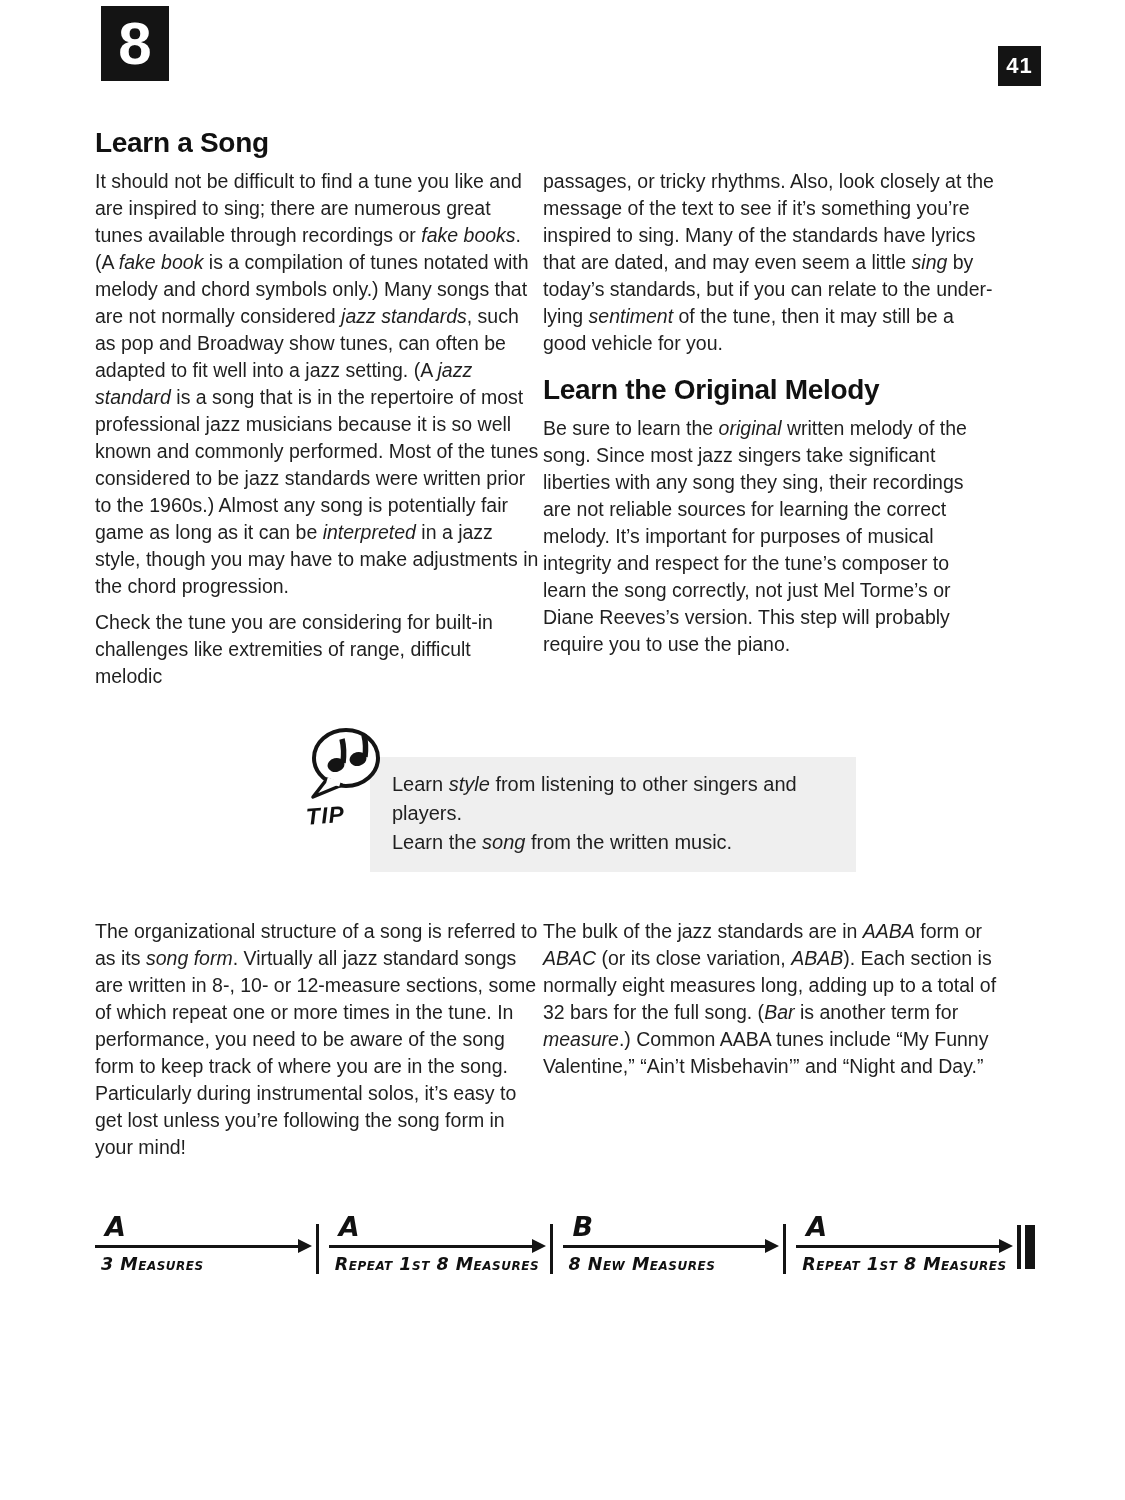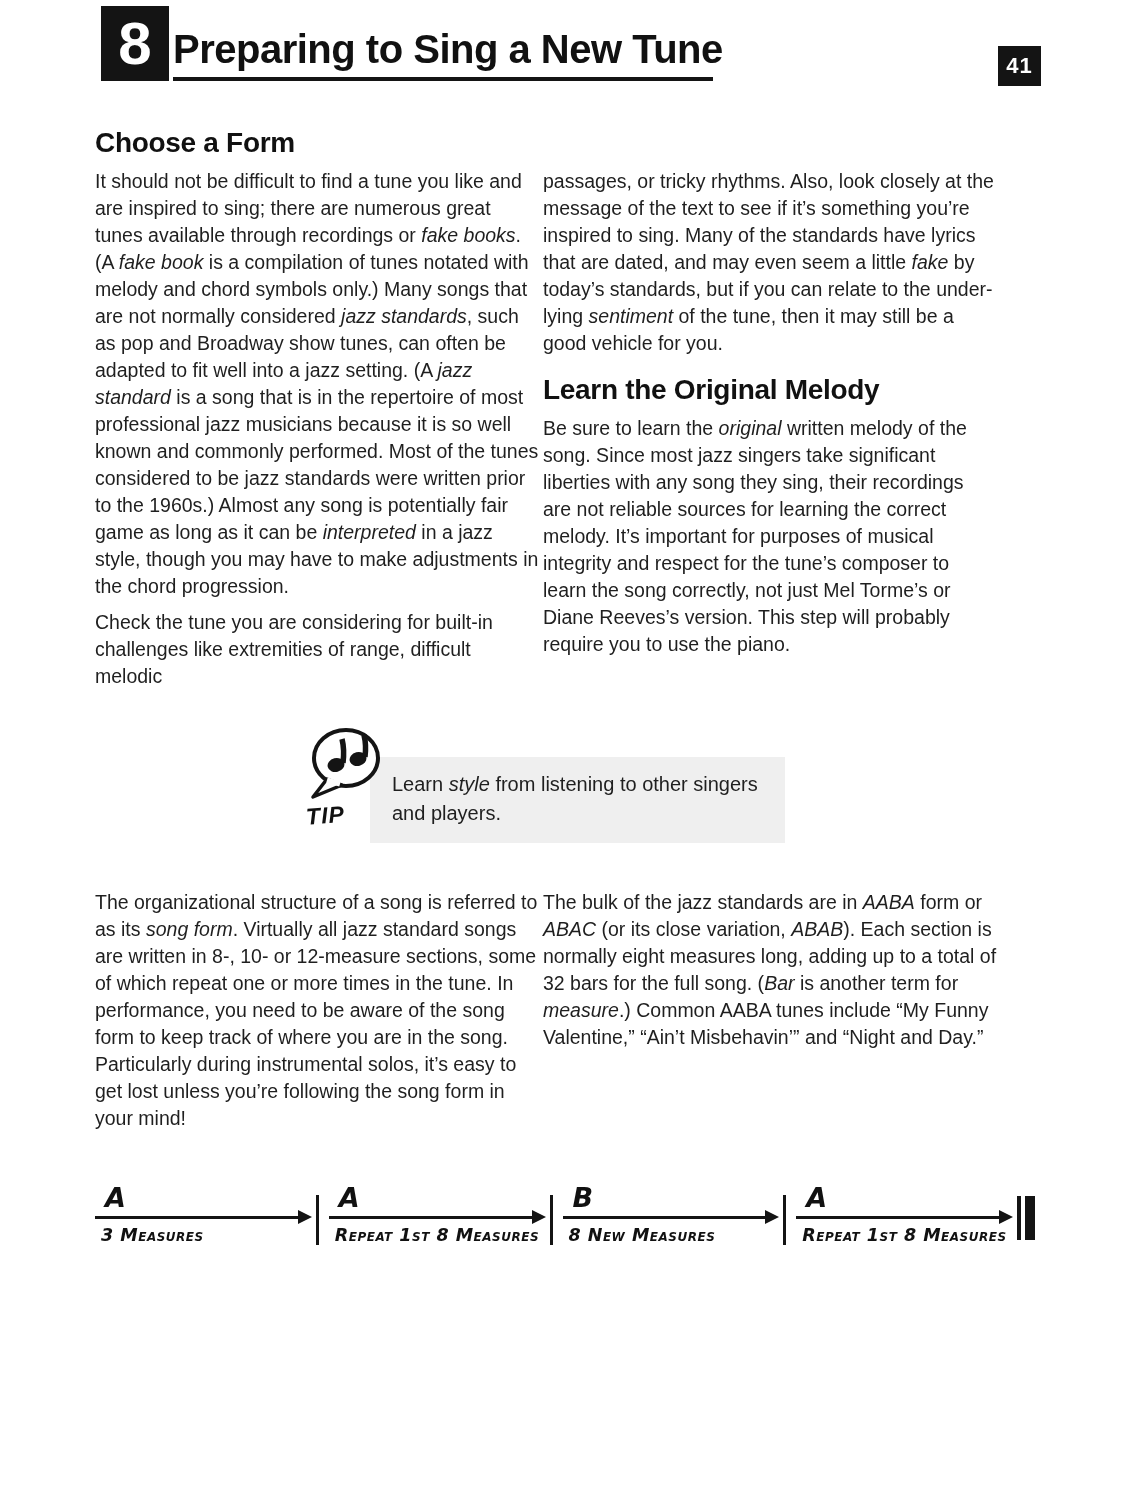--- a/index.html
+++ b/index.html
@@ -88,21 +88,21 @@
     width: 82px; flex: none;
     margin-right: -12px; position: relative; z-index: 2;
   }
   .tip-word {
     font-size: 23px; font-weight: bold; font-style: italic;
     margin: -4px 0 0 6px; transform: rotate(-4deg);
     letter-spacing: 1px; color: #111;
   }
   .tip-box {
     background: #efefef;
-    width: 415px;
+    width: 486px;
     margin-top: 32px;
     padding: 13px 20px 15px 22px;
   }
   .tip-box p {
     margin: 0; font-size: 20px; line-height: 29px; color: #1f1f1f;
   }
 
   .sec-form { margin-top: 46px; }
 
   
@@ -156,34 +156,31 @@
 
   <div class="page-number">
     <span>41</span>
   </div>
 
   <div class="content">
 
 
     <div class="chapter-row">
       <div class="chapter-num">8</div>
-      <div class="chapter-title-wrap">
-        <h1 class="chapter-title">Preparing to Sing a New Tune</h1>
-      </div>
     </div>
 
     <div class="sec-choose">
-      <h2 class="section-heading">Choose a Form</h2>
+      <h2 class="section-heading">Learn a Song</h2>
       <div class="cols">
         <div class="col-left">
           <p class="body">It should not be difficult to find a tune you like and are inspired to sing; there are numerous great tunes available through recordings or <i>fake books</i>. (A <i>fake book</i> is a compilation of tunes notated with melody and chord symbols only.) Many songs that are not normally considered <i>jazz standards</i>, such as pop and Broadway show tunes, can often be adapted to fit well into a jazz setting. (A <i>jazz standard</i> is a song that is in the repertoire of most professional jazz musicians because it is so well known and commonly performed. Most of the tunes considered to be jazz standards were written prior to the 1960s.) Almost any song is potentially fair game as long as it can be <i>interpreted</i> in a jazz style, though you may have to make adjustments in the chord progression.</p>
           <p class="body">Check the tune you are considering for built-in challenges like extremities of range, difficult melodic</p>
         </div>
         <div class="col-right">
-          <p class="body">passages, or tricky rhythms. Also, look closely at the message of the text to see if it’s something you’re inspired to sing.  Many of the standards have lyrics that are dated, and may even seem a little <i>fake</i> by today’s standards, but if you can relate to the under­lying <i>sentiment</i> of the tune, then it may still be a good vehicle for you.</p>
+          <p class="body">passages, or tricky rhythms. Also, look closely at the message of the text to see if it’s something you’re inspired to sing.  Many of the standards have lyrics that are dated, and may even seem a little <i>sing</i> by today’s standards, but if you can relate to the under­lying <i>sentiment</i> of the tune, then it may still be a good vehicle for you.</p>
           <h2 class="section-heading inline-heading">Learn the Original Melody</h2>
           <p class="body">Be sure to learn the <i>original</i> written melody of the song. Since most jazz singers take significant liberties with any song they sing, their recordings are not reliable sources for learning the correct melody. It’s important for purposes of musical integrity and respect for the tune’s composer to learn the song correctly, not just Mel Torme’s or Diane Reeves’s version. This step will probably require you to use the piano.</p>
         </div>
       </div>
     </div>
 
     <div class="tip-row">
       <div class="tip-icon">
         <svg viewBox="0 0 82 76" width="82" height="76" aria-hidden="true">
           <ellipse cx="46" cy="33" rx="32" ry="28" fill="#ffffff" stroke="#141414" stroke-width="4"></ellipse>
@@ -191,20 +188,21 @@
           <path d="M 27 55 L 40 59" stroke="#ffffff" stroke-width="5"></path>
           <ellipse cx="36" cy="40" rx="8.5" ry="7" fill="#141414" transform="rotate(-14 36 40)"></ellipse>
           <path d="M 43 38 C 44 30 44 22 42 14" stroke="#141414" stroke-width="5.5" fill="none"></path>
           <ellipse cx="58" cy="34" rx="8.5" ry="7" fill="#141414" transform="rotate(-14 58 34)"></ellipse>
           <path d="M 65 32 C 66 24 66 18 64 10" stroke="#141414" stroke-width="5.5" fill="none"></path>
         </svg>
         <div class="tip-word">TIP</div>
       </div>
       <div class="tip-box">
         <p>Learn <i>style</i> from listening to other singers and players.</p>
+        <p>Learn the <i>song</i> from the written music.</p>
       </div>
     </div>
 
     <div class="sec-form">
       <div class="cols">
         <div class="col-left">
           <p class="body">The organizational structure of a song is referred to as its <i>song form</i>. Virtually all jazz standard songs are written in 8-, 10- or 12-measure sections, some of which repeat one or more times in the tune. In performance, you need to be aware of the song form to keep track of where you are in the song. Particu­larly during instrumental solos, it’s easy to get lost unless you’re following the song form in your mind!</p>
         </div>
         <div class="col-right">
           <p class="body">The bulk of the jazz standards are in <i>AABA</i> form or <i>ABAC</i> (or its close variation, <i>ABAB</i>). Each section is normally eight measures long, adding up to a total of 32 bars for the full song. (<i>Bar</i> is another term for <i>measure</i>.) Common AABA tunes include “My Funny Valentine,”  “Ain’t Misbehavin’” and “Night and Day.”</p>

